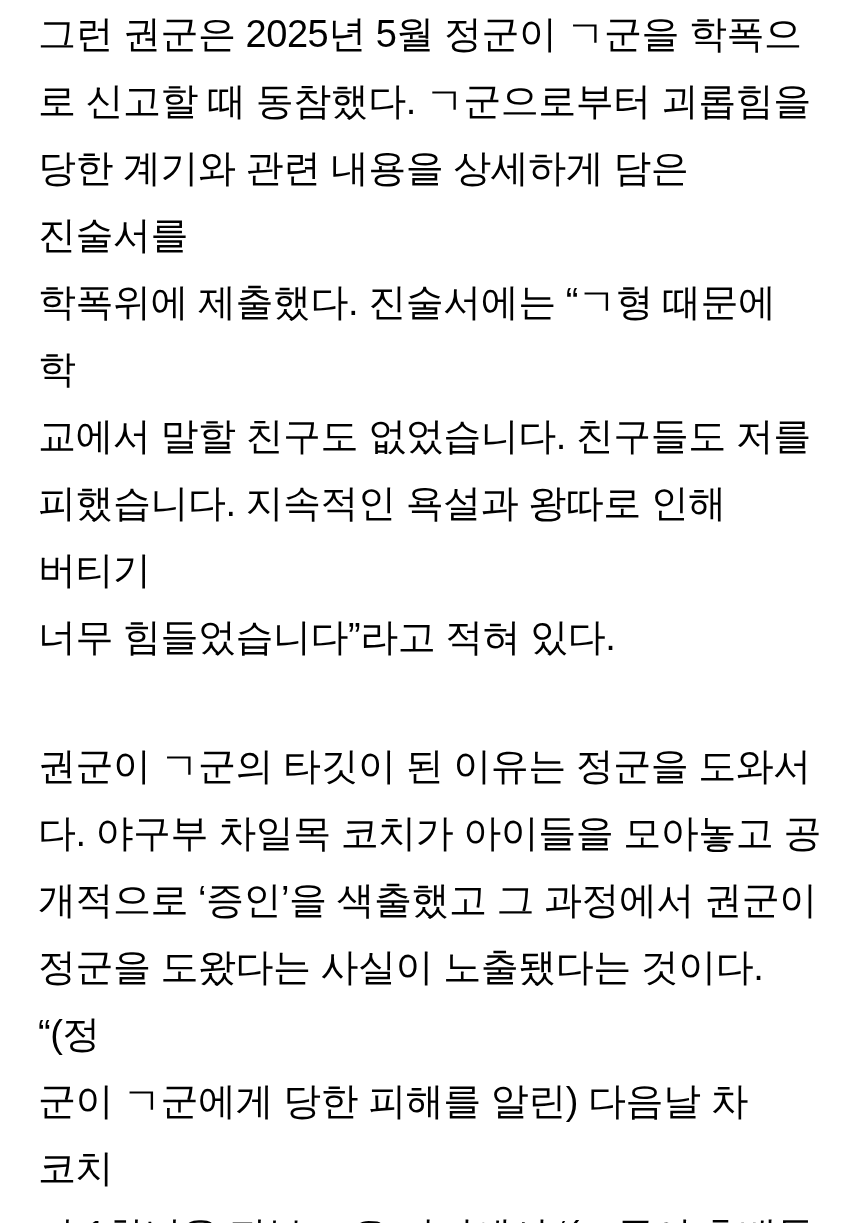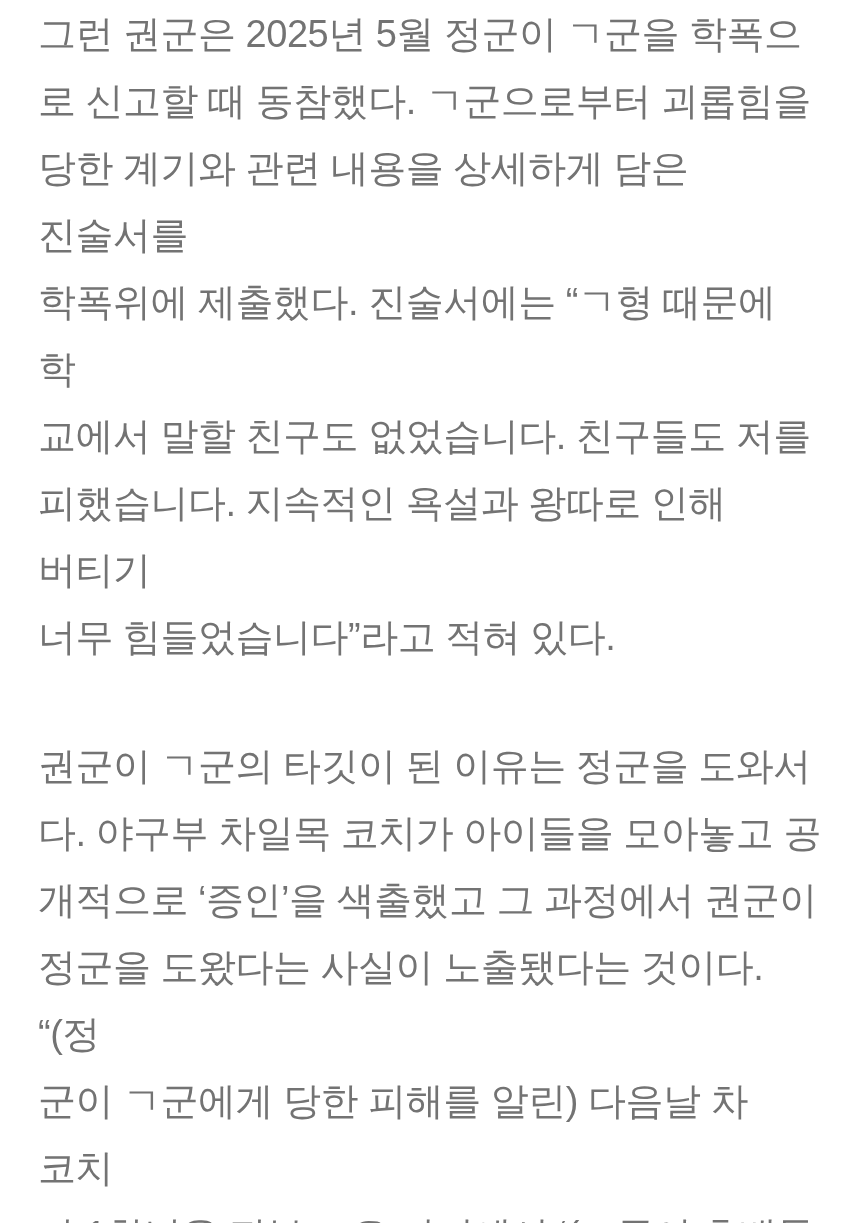--- a/index.html
+++ b/index.html
@@ -18,21 +18,21 @@
   }
   .article-body {
     width: 100%;
   }
   .para {
     margin: 0;
     font-family: "Liberation Sans", "DejaVu Sans", sans-serif;
     font-size: 38px;
     font-weight: 500;
     line-height: 67px;
-    color: #737373;
+    color: #000000;
     letter-spacing: -0.5px;
     white-space: pre-line;
     word-break: keep-all;
     text-align: left;
   }
   .para + .para {
     margin-top: 62px;
   }
 </style>
 </head>

